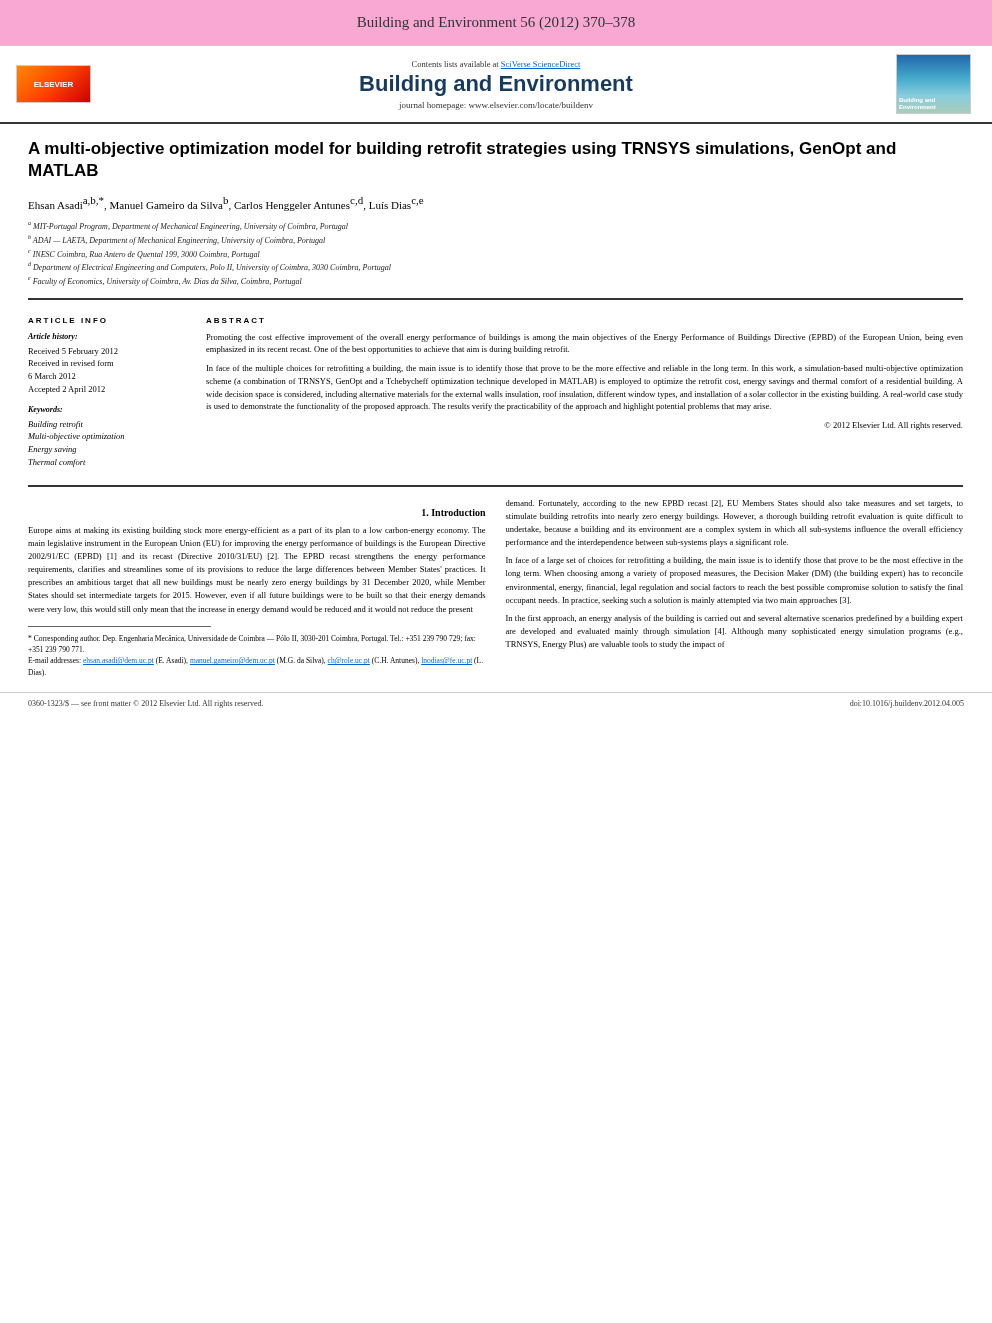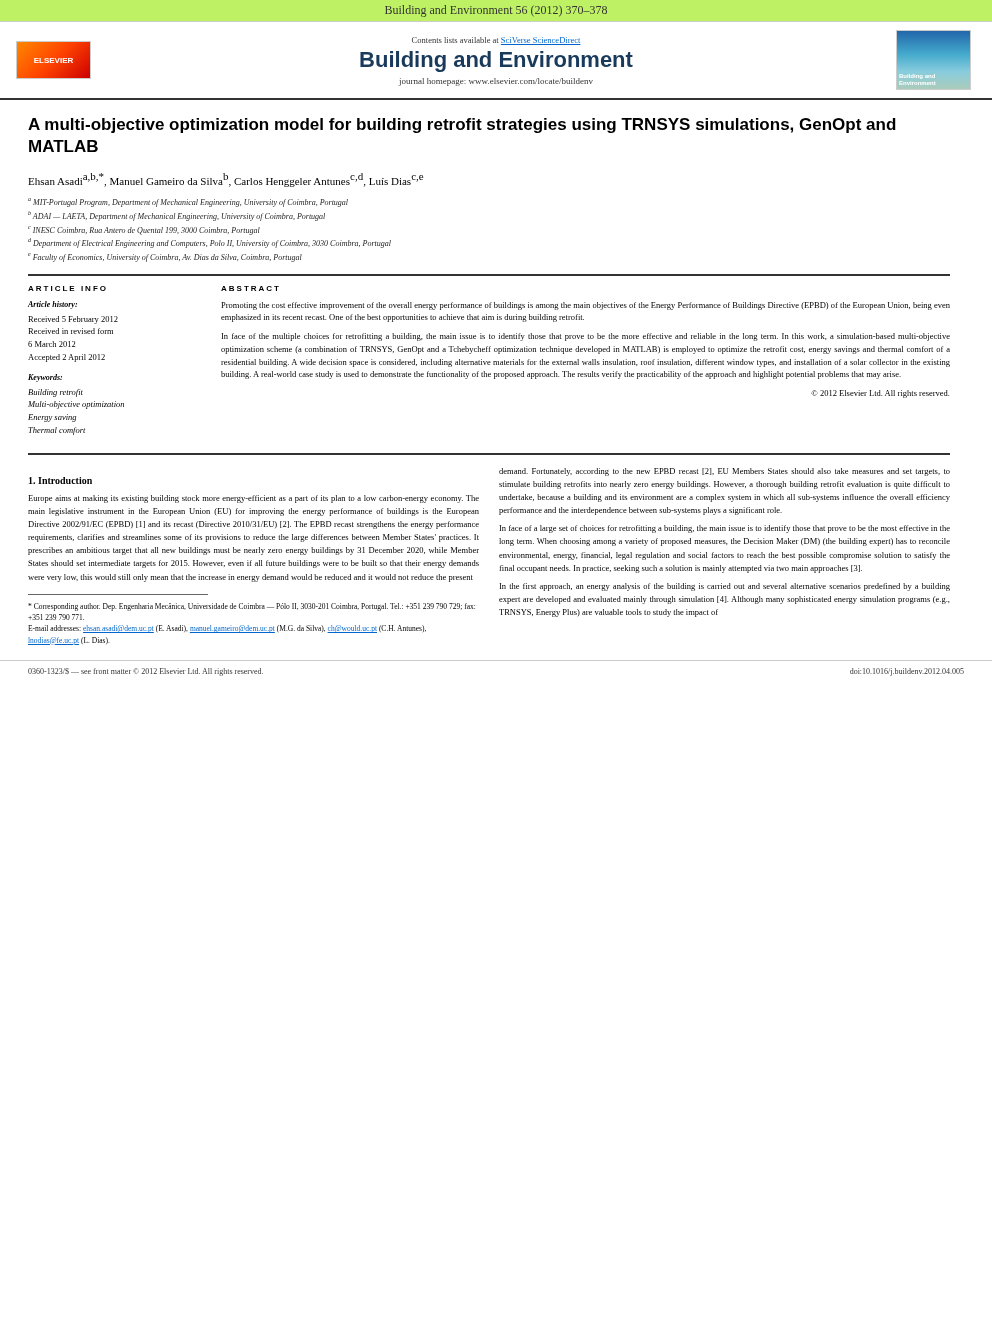--- a/index.html
+++ b/index.html
@@ -7,24 +7,24 @@
       background: #fff;
       font-family: 'Times New Roman', Times, serif;
       font-size: 10px;
       color: #000;
       width: 992px;
       min-height: 1323px;
     }
 
     
     .top-bar {
-      background: #bef264;
+      background: #f9a8d4;
       text-align: center;
-      padding: 3px 0;
-      font-size: 12px;
+      padding: 14px 0;
+      font-size: 15px;
       color: #333;
       border-bottom: 1px solid #ccc;
     }
 
     
     .journal-header {
       display: flex;
       align-items: center;
       padding: 8px 16px;
       border-bottom: 2px solid #333;
@@ -86,21 +86,21 @@
     .journal-cover-text {
       font-size: 6px;
       color: white;
       font-family: Arial, sans-serif;
       font-weight: bold;
       line-height: 1.2;
     }
 
     
     .main-content {
-      padding: 14px 42px 14px 28px;
+      padding: 14px 29px 14px 28px;
     }
 
     
     .paper-title {
       font-size: 17px;
       font-weight: bold;
       color: #000;
       line-height: 1.3;
       margin-bottom: 10px;
       font-family: Arial, sans-serif;
@@ -125,22 +125,22 @@
     .affiliations sup { font-size: 6px; }
     .thick-divider {
       border: none;
       border-top: 2px solid #333;
       margin: 8px 0;
     }
 
     
     .two-col {
       display: flex;
-      gap: 23px;
-      margin-top: 8px;
+      gap: 8px;
+      margin-top: 16px;
     }
     .col-left {
       width: 170px;
       flex-shrink: 0;
     }
     .col-right {
       flex: 1;
     }
 
     
@@ -201,20 +201,21 @@
     }
     .body-col {
       flex: 1;
     }
 
     .section-heading {
       font-size: 10px;
       font-weight: bold;
       margin-bottom: 6px;
       margin-top: 10px;
+      text-align: right;
     }
     .body-text {
       font-size: 8.5px;
       line-height: 1.55;
       text-align: justify;
     }
     .body-text p { margin-bottom: 5px; }
 
     
     .footnote-divider {
@@ -333,21 +334,21 @@
       </div>
       <div class="body-text">
         <p>Europe aims at making its existing building stock more energy-efficient as a part of its plan to a low carbon-energy economy. The main legislative instrument in the European Union (EU) for improving the energy performance of buildings is the European Directive 2002/91/EC (EPBD) [1] and its recast (Directive 2010/31/EU) [2]. The EPBD recast strengthens the energy performance requirements, clarifies and streamlines some of its provisions to reduce the large differences between Member States' practices. It prescribes an ambitious target that all new buildings must be nearly zero energy buildings by 31 December 2020, while Member States should set intermediate targets for 2015. However, even if all future buildings were to be built so that their energy demands were very low, this would still only mean that the increase in energy demand would be reduced and it would not reduce the present</p>
       </div>
 
       <hr class="footnote-divider">
       <div class="footnote-text">
         * Corresponding author. Dep. Engenharia Mecânica, Universidade de Coimbra — Pólo II, 3030-201 Coimbra, Portugal. Tel.: +351 239 790 729; fax: +351 239 790 771.
       </div>
       <div class="footnote-text">
-        E-mail addresses: <a href="#">ehsan.asadi@dem.uc.pt</a> (E. Asadi), <a href="#">manuel.gameiro@dem.uc.pt</a> (M.G. da Silva), <a href="#">ch@would.uc.pt</a> (C.H. Antunes), <a href="#">lnodias@fe.uc.pt</a> (L. Dias).
+        E-mail addresses: <a href="#">ehsan.asadi@dem.uc.pt</a> (E. Asadi), <a href="#">manuel.gameiro@dem.uc.pt</a> (M.G. da Silva), <a href="#">ch@role.uc.pt</a> (C.H. Antunes), <a href="#">lnodias@fe.uc.pt</a> (L. Dias).
       </div>
     </div>
 
     <div class="body-col">
       <div class="body-text">
         <p>demand. Fortunately, according to the new EPBD recast [2], EU Members States should also take measures and set targets, to stimulate building retrofits into nearly zero energy buildings. However, a thorough building retrofit evaluation is quite difficult to undertake, because a building and its environment are a complex system in which all sub-systems influence the overall efficiency performance and the interdependence between sub-systems plays a significant role.</p>
         <p>In face of a large set of choices for retrofitting a building, the main issue is to identify those that prove to be the most effective in the long term. When choosing among a variety of proposed measures, the Decision Maker (DM) (the building expert) has to reconcile environmental, energy, financial, legal regulation and social factors to reach the best possible compromise solution to satisfy the final occupant needs. In practice, seeking such a solution is mainly attempted via two main approaches [3].</p>
         <p>In the first approach, an energy analysis of the building is carried out and several alternative scenarios predefined by a building expert are developed and evaluated mainly through simulation [4]. Although many sophisticated energy simulation programs (e.g., TRNSYS, Energy Plus) are valuable tools to study the impact of</p>
       </div>
     </div>

